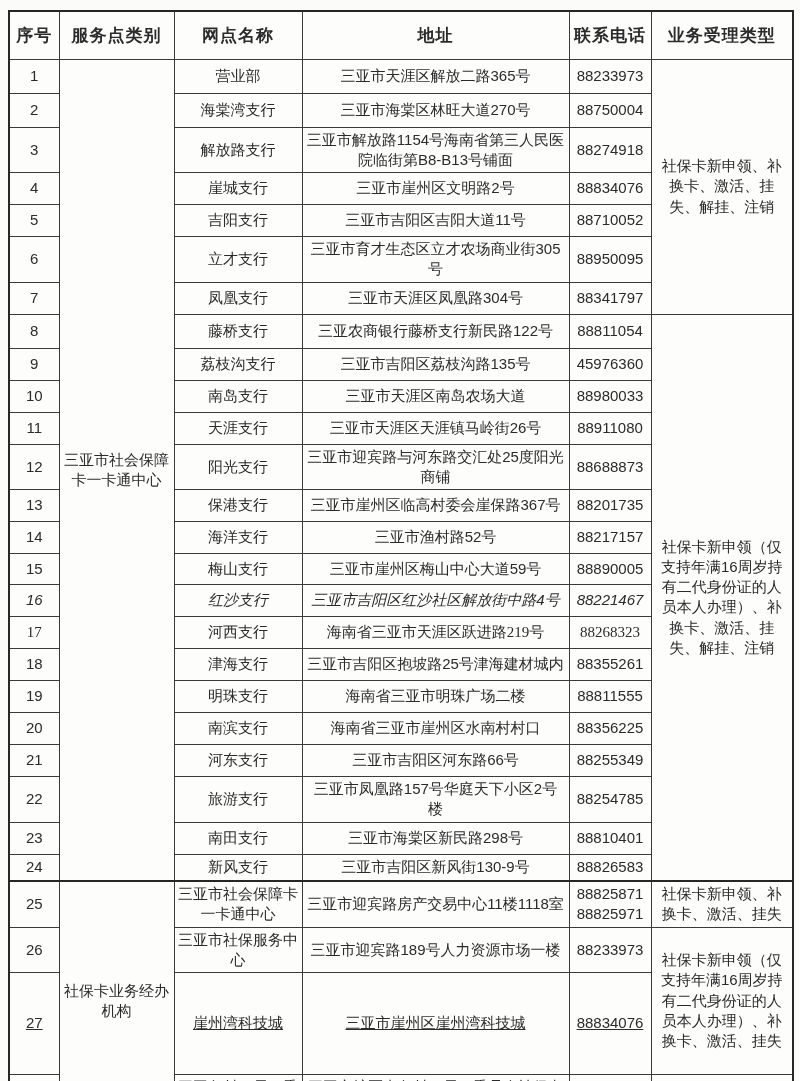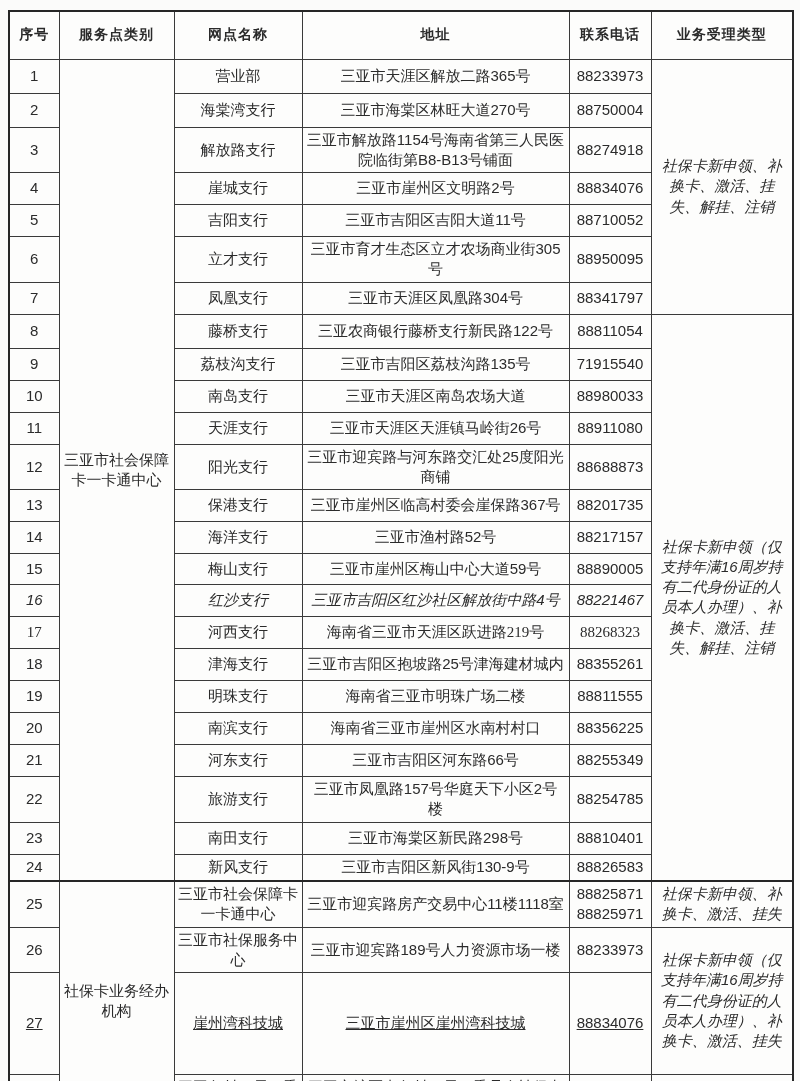--- a/index.html
+++ b/index.html
@@ -23,33 +23,33 @@
     border: 2px solid #262626;
   }
   .sp-table th, .sp-table td {
     border: 1px solid #3a3a3a;
     text-align: center;
     vertical-align: middle;
     padding: 2px 3px;
     overflow: hidden;
   }
   .sp-table thead th {
-    font-size: 14px;
+    font-size: 17px;
     font-weight: bold;
     height: 48px;
     letter-spacing: 1px;
   }
   .sp-table tbody td {
     font-size: 15px;
     line-height: 1.35;
   }
   td.phone-cell { white-space: pre-line; letter-spacing: 0; }
   td.addr-cell  { padding: 2px 4px; }
   td.cat-cell   { line-height: 1.5; }
-  td.biz-cell   { line-height: 1.6; padding: 2px 4px; font-style: italic; }
+  td.biz-cell   { line-height: 1.6; padding: 2px 4px; }
   tr.group-sep > td { border-top: 2px solid #262626; }
 </style>
 </head>
 <body>
 
 <div class="page">
   <table class="sp-table">
     <colgroup>
       <col style="width:50px">
         <col style="width:115px">
@@ -117,21 +117,21 @@
           <td>8</td>
           <td>藤桥支行</td>
           <td class="addr-cell">三亚农商银行藤桥支行新民路122号</td>
           <td class="phone-cell">88811054</td>
           <td rowspan="17" class="biz-cell">社保卡新申领（仅支持年满16周岁持有二代身份证的人员本人办理）、补换卡、激活、挂失、解挂、注销</td>
         </tr>
         <tr style="height: 32px;">
           <td>9</td>
           <td>荔枝沟支行</td>
           <td class="addr-cell">三亚市吉阳区荔枝沟路135号</td>
-          <td class="phone-cell">71915540</td>
+          <td class="phone-cell">45976360</td>
         </tr>
         <tr style="height: 32px;">
           <td>10</td>
           <td>南岛支行</td>
           <td class="addr-cell">三亚市天涯区南岛农场大道</td>
           <td class="phone-cell">88980033</td>
         </tr>
         <tr style="height: 32px;">
           <td>11</td>
           <td>天涯支行</td>

